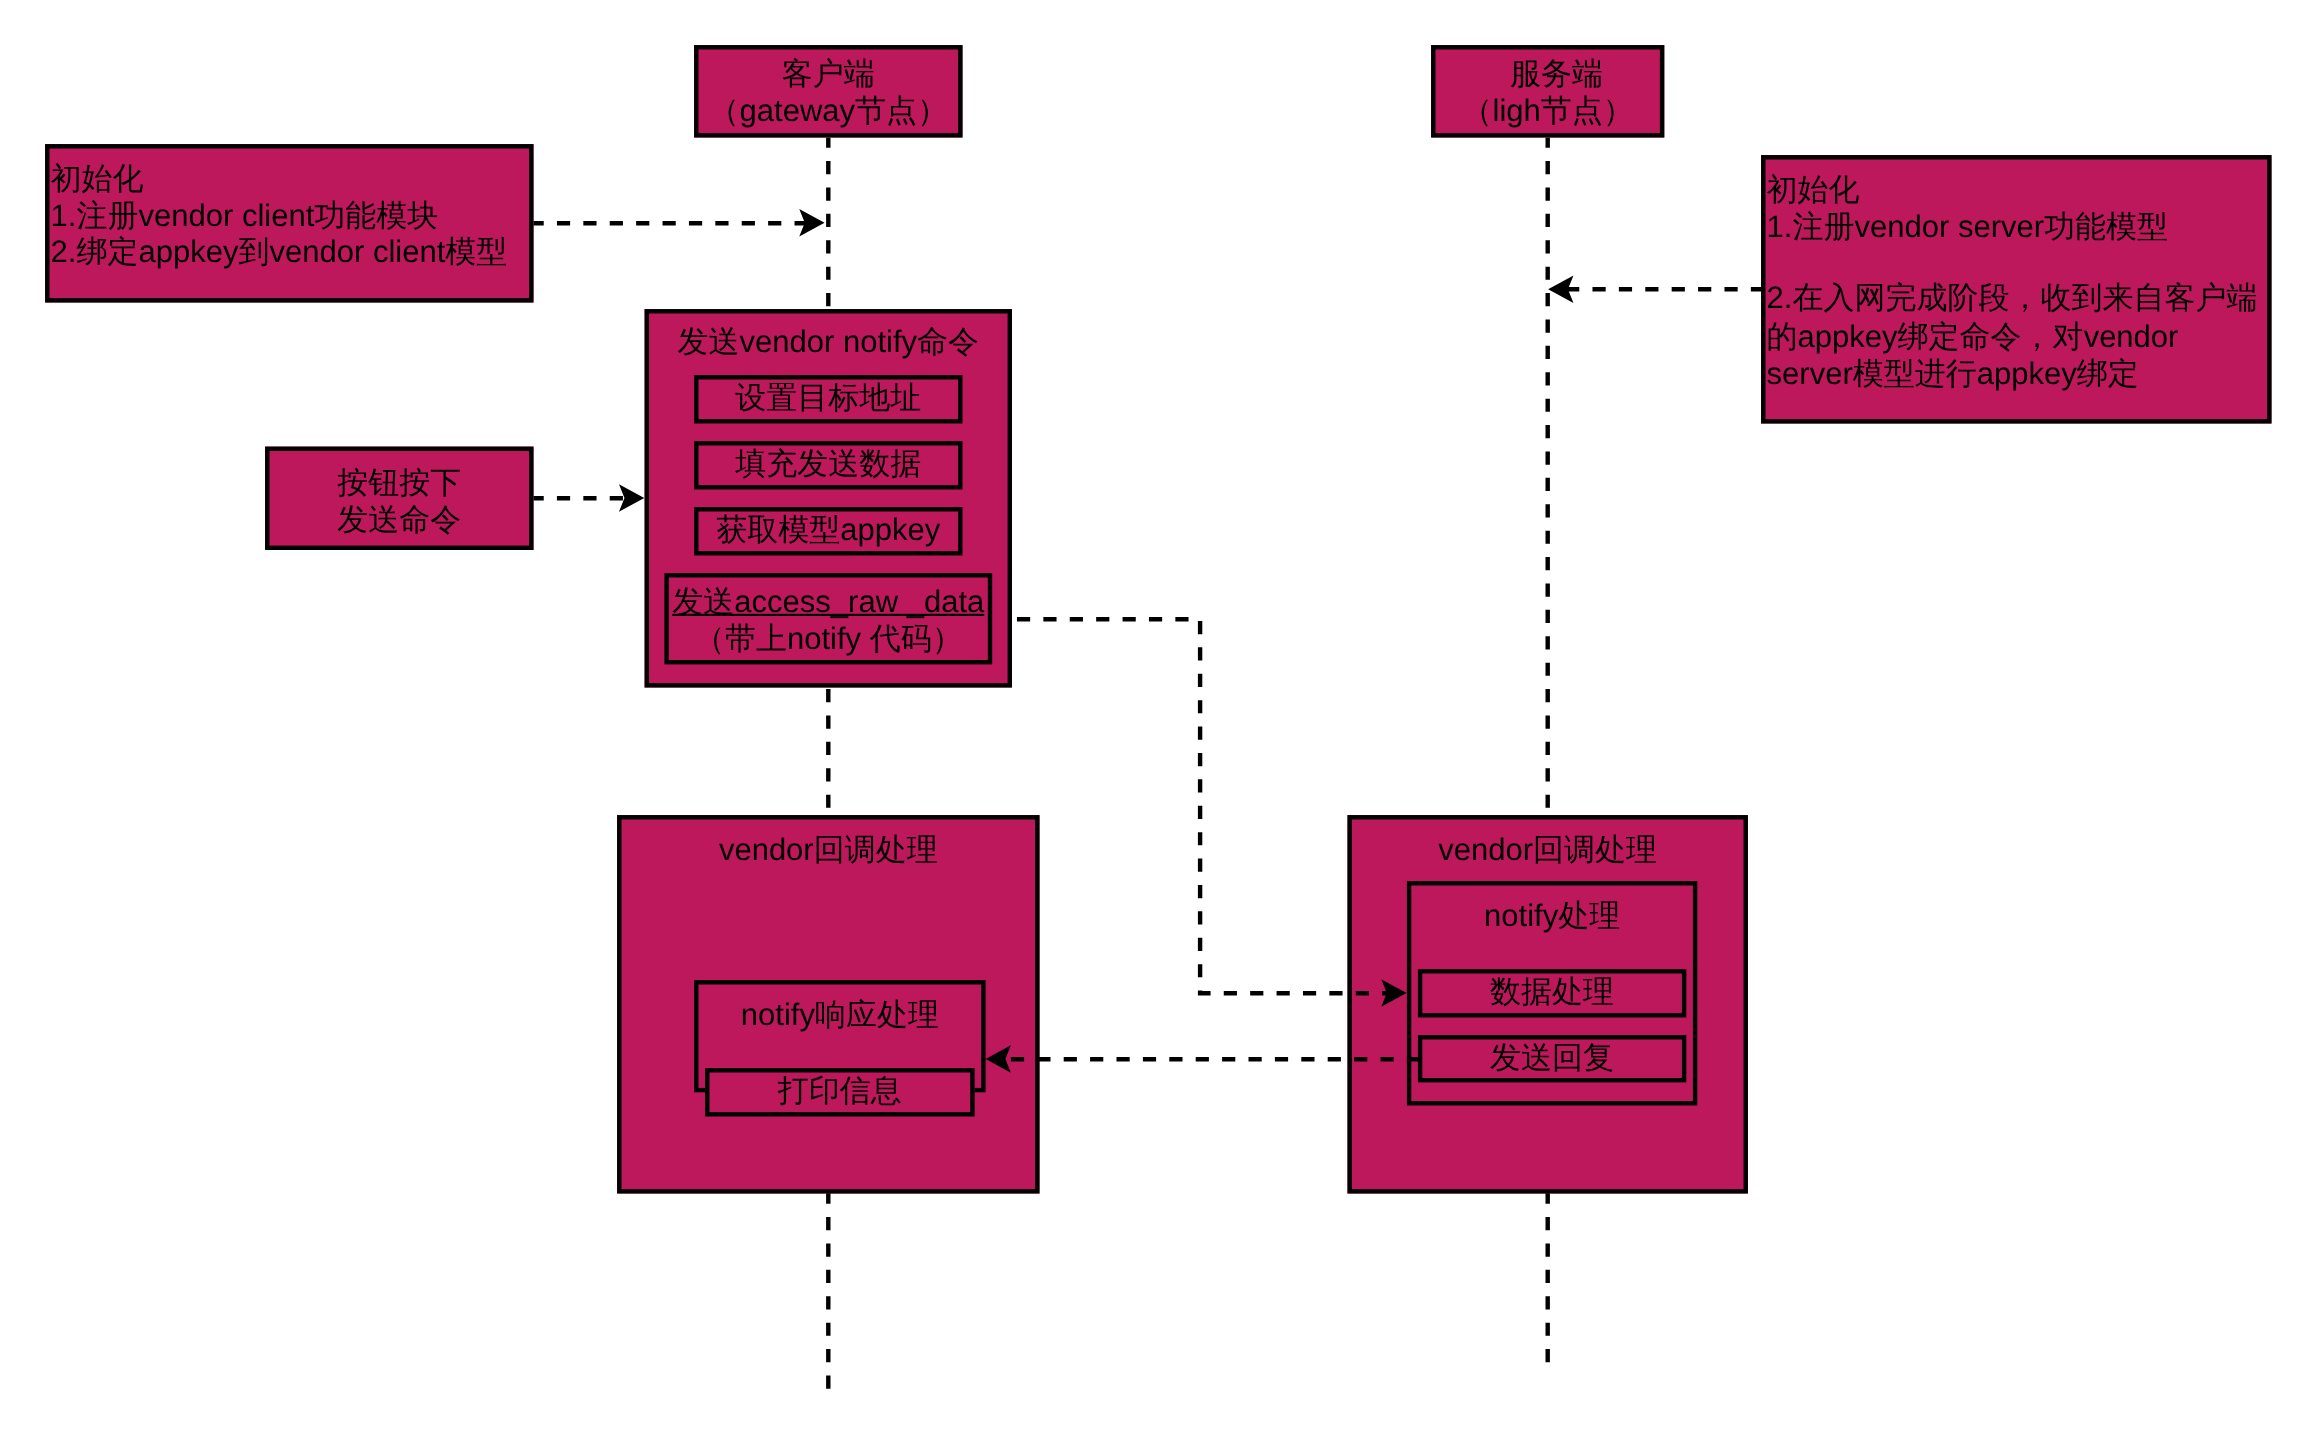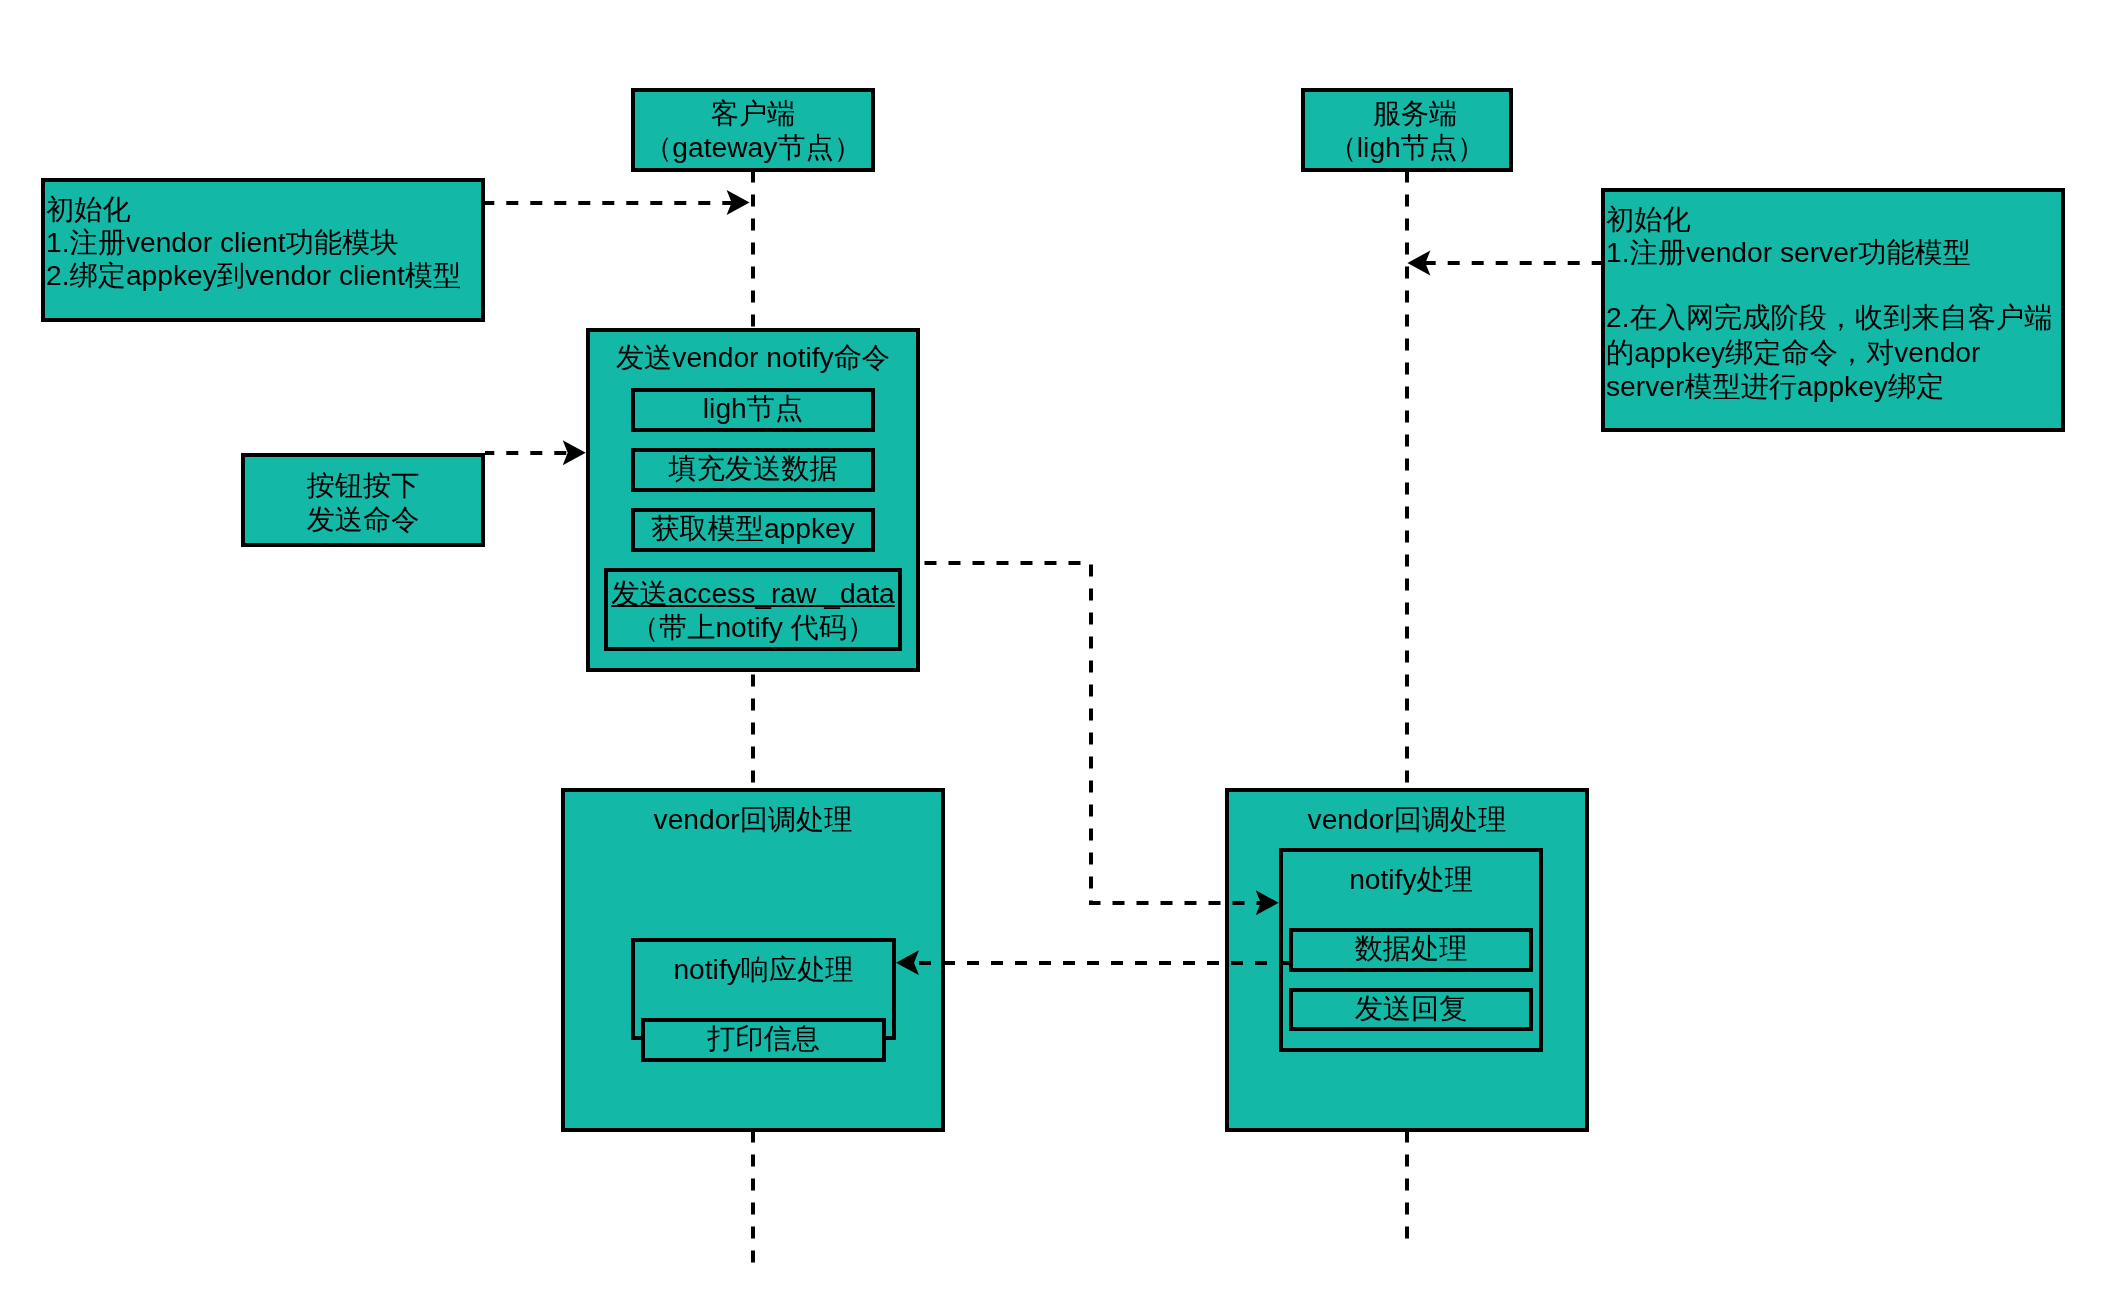--- a/index.html
+++ b/index.html
@@ -1,21 +1,21 @@
 <!DOCTYPE html>
 <html><head>
 <meta charset="utf-8">
 <title>vendor notify sequence diagram</title>
 <style>
   html,body{margin:0;padding:0;background:#ffffff;}
   body{width:2104px;height:1304px;overflow:hidden;
        font-family:"Liberation Sans","DejaVu Sans",sans-serif;color:#000;
        -webkit-font-smoothing:antialiased;}
   #canvas{position:relative;width:2104px;height:1304px;background:#fff;}
-  .box{position:absolute;box-sizing:border-box;border:4px solid #000;background:#14b8a6;z-index:2;margin-top:47px;}
+  .box{position:absolute;box-sizing:border-box;border:4px solid #000;background:#be185d;z-index:2;}
   .txt{position:absolute;white-space:pre;font-size:28.2px;line-height:34px;will-change:opacity;}
   .ctr{left:0;right:0;text-align:center;}
   svg.layer{position:absolute;left:0;top:0;width:2104px;height:1304px;overflow:visible;pointer-events:none;}
   svg#lifelines{z-index:1;}
   svg#edges{z-index:3;}
 </style>
 </head>
 <body>
 
 <div id="canvas">
@@ -70,21 +70,21 @@
     <div class="txt" style="left:1px;top:43.1px;">1.注册vendor server功能模型</div>
     <div class="txt" style="left:1px;top:108.3px;">2.在入网完成阶段，收到来自客户端</div>
     <div class="txt" style="left:1px;top:177.3px;">server模型进行appkey绑定</div>
     <div class="txt" style="left:1px;top:143.4px;">的appkey绑定命令，对vendor</div>
   </div>
 
   <div class="box" style="left:586px;top:281px;width:334px;height:344px;">
     <div class="txt ctr" style="top:8px;">发送vendor notify命令</div>
   </div>
   <div class="box" style="left:631px;top:341px;width:244px;height:44px;">
-    <div class="txt ctr" style="top:-0.6px;">ligh节点</div>
+    <div class="txt ctr" style="top:-0.6px;">设置目标地址</div>
   </div>
   <div class="box" style="left:631px;top:401px;width:244px;height:44px;">
     <div class="txt ctr" style="top:-0.6px;">填充发送数据</div>
   </div>
   <div class="box" style="left:631px;top:461px;width:244px;height:44px;">
     <div class="txt ctr" style="top:-0.6px;">获取模型appkey</div>
   </div>
   <div class="box" style="left:604px;top:521px;width:298px;height:83px;">
     <div class="txt ctr" style="top:4px;text-decoration:underline;">发送access_raw _data</div>
     <div class="txt ctr" style="top:38px;">（带上notify 代码）</div>

